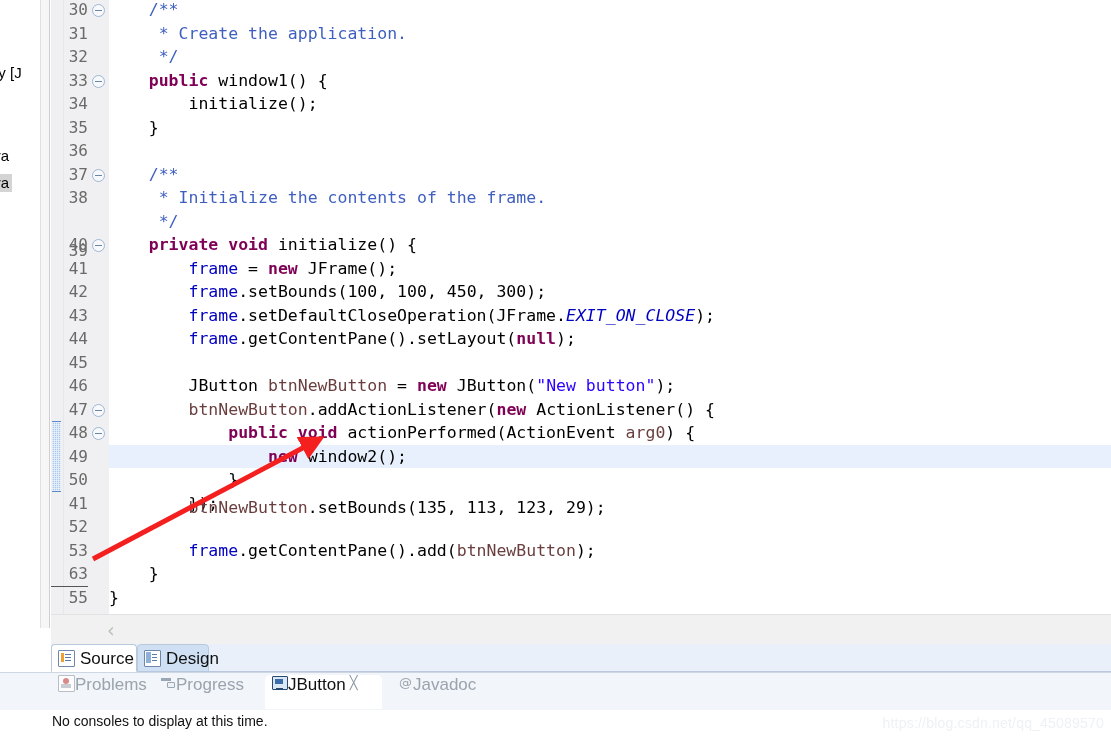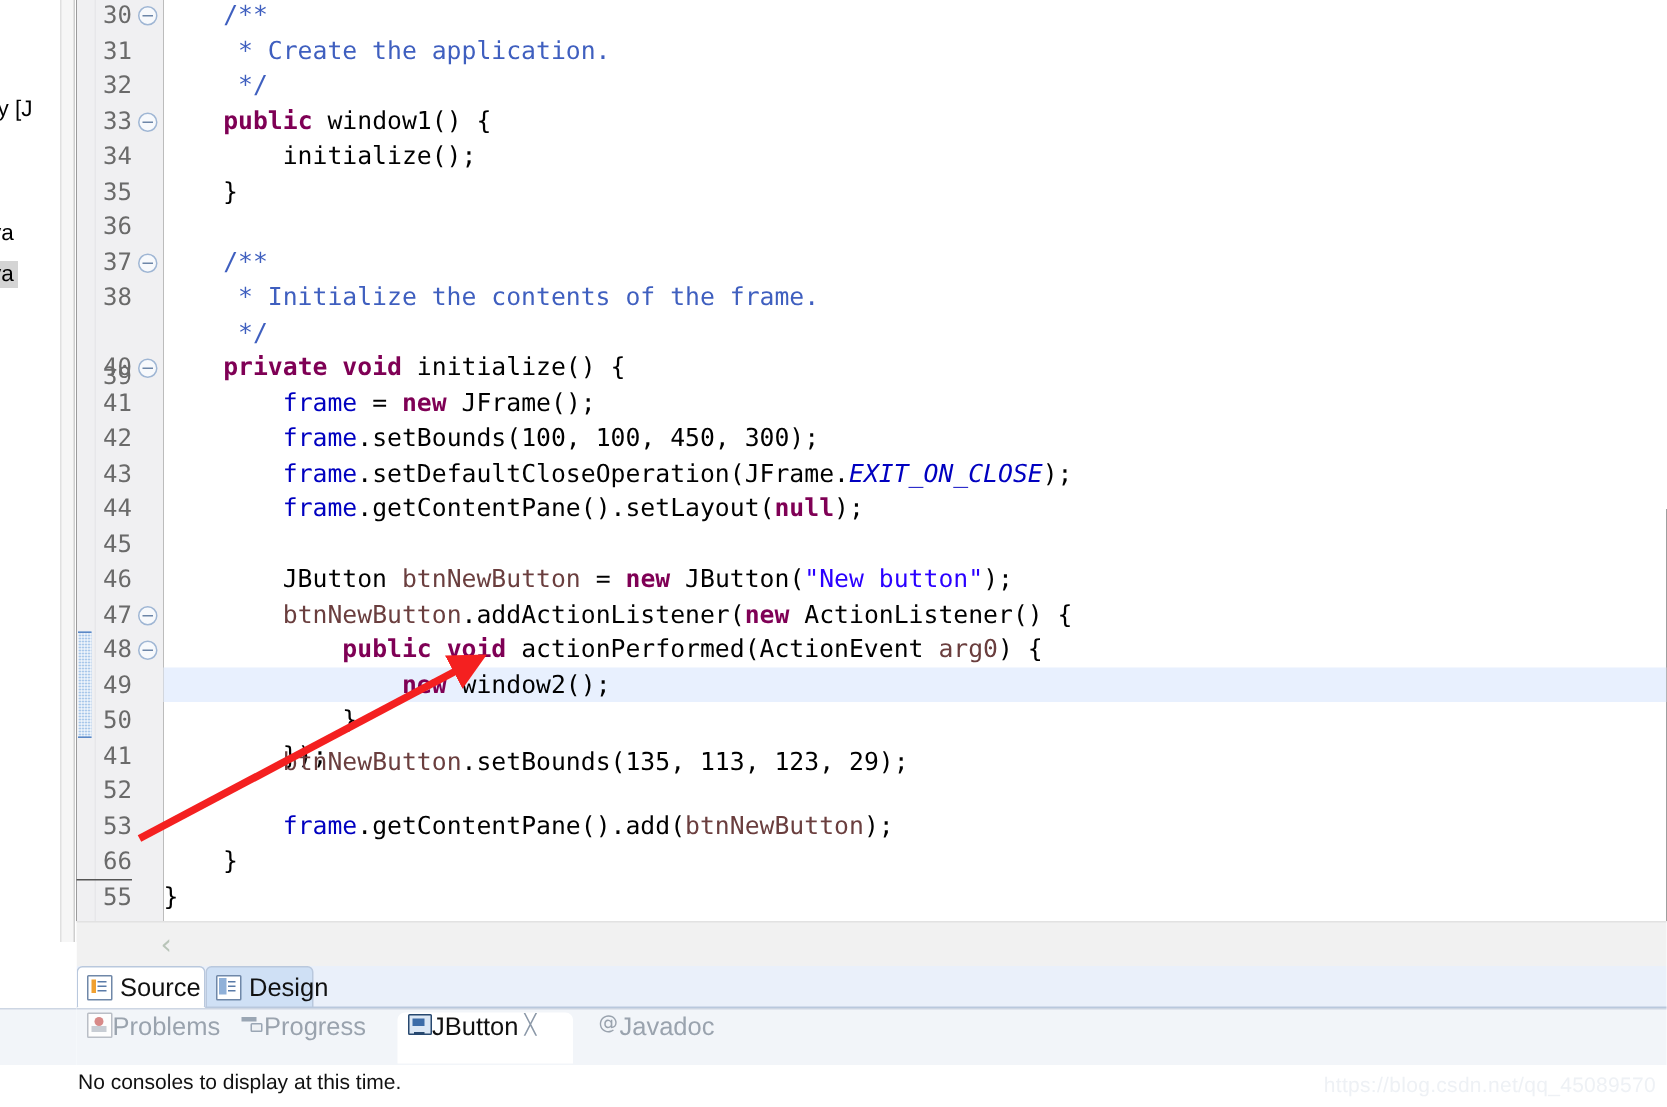--- a/index.html
+++ b/index.html
@@ -43,21 +43,21 @@
     border-left: 1px solid #e0e0e0;
     border-right: 1px solid #cfcfcf;
     box-sizing: border-box;
   }
 
   
   #editor {
     position: absolute;
     left: 51px; top: 0;
     width: 1060px; height: 614px;
-    background: #000000;
+    background: #15803d;
     overflow: hidden;
   }
   #folding-col {
     position: absolute;
     left: 0; top: 0;
     width: 13px; height: 614px;
     background: #f0f0f2;
     border-right: 1px solid #e7e7ea;
     box-sizing: border-box;
   }
@@ -406,21 +406,21 @@
       <div class="ln" style="top: 374px;">46</div>
       <div class="ln" style="top: 397.5px;">47</div>
       <div class="fold" style="top: 403.5px;"></div>
       <div class="ln" style="top: 421px;">48</div>
       <div class="fold" style="top: 427px;"></div>
       <div class="ln" style="top: 444.5px;">49</div>
       <div class="ln" style="top: 468px;">50</div>
       <div class="ln" style="top: 491.5px;">41</div>
       <div class="ln" style="top: 515px;">52</div>
       <div class="ln" style="top: 538.5px;">53</div>
-      <div class="ln underlined" style="top: 562px;">66</div>
+      <div class="ln underlined" style="top: 562px;">63</div>
       <div class="ln" style="top: 585.5px;">55</div>
       <div class="ln" style="top: 609px;">56</div>
     </div>
   <div id="code-area">
       <div class="cl" style="top: -2px;"><span class="n">    </span><span class="c">/**</span></div>
       <div class="cl" style="top: 21.5px;"><span class="c">     * Create the application.</span></div>
       <div class="cl" style="top: 45px;"><span class="c">     */</span></div>
       <div class="cl" style="top: 68.5px;"><span class="n">    </span><span class="k">public</span><span class="n"> window1() {</span></div>
       <div class="cl" style="top: 92px;"><span class="n">        initialize();</span></div>
       <div class="cl" style="top: 115.5px;"><span class="n">    }</span></div>

